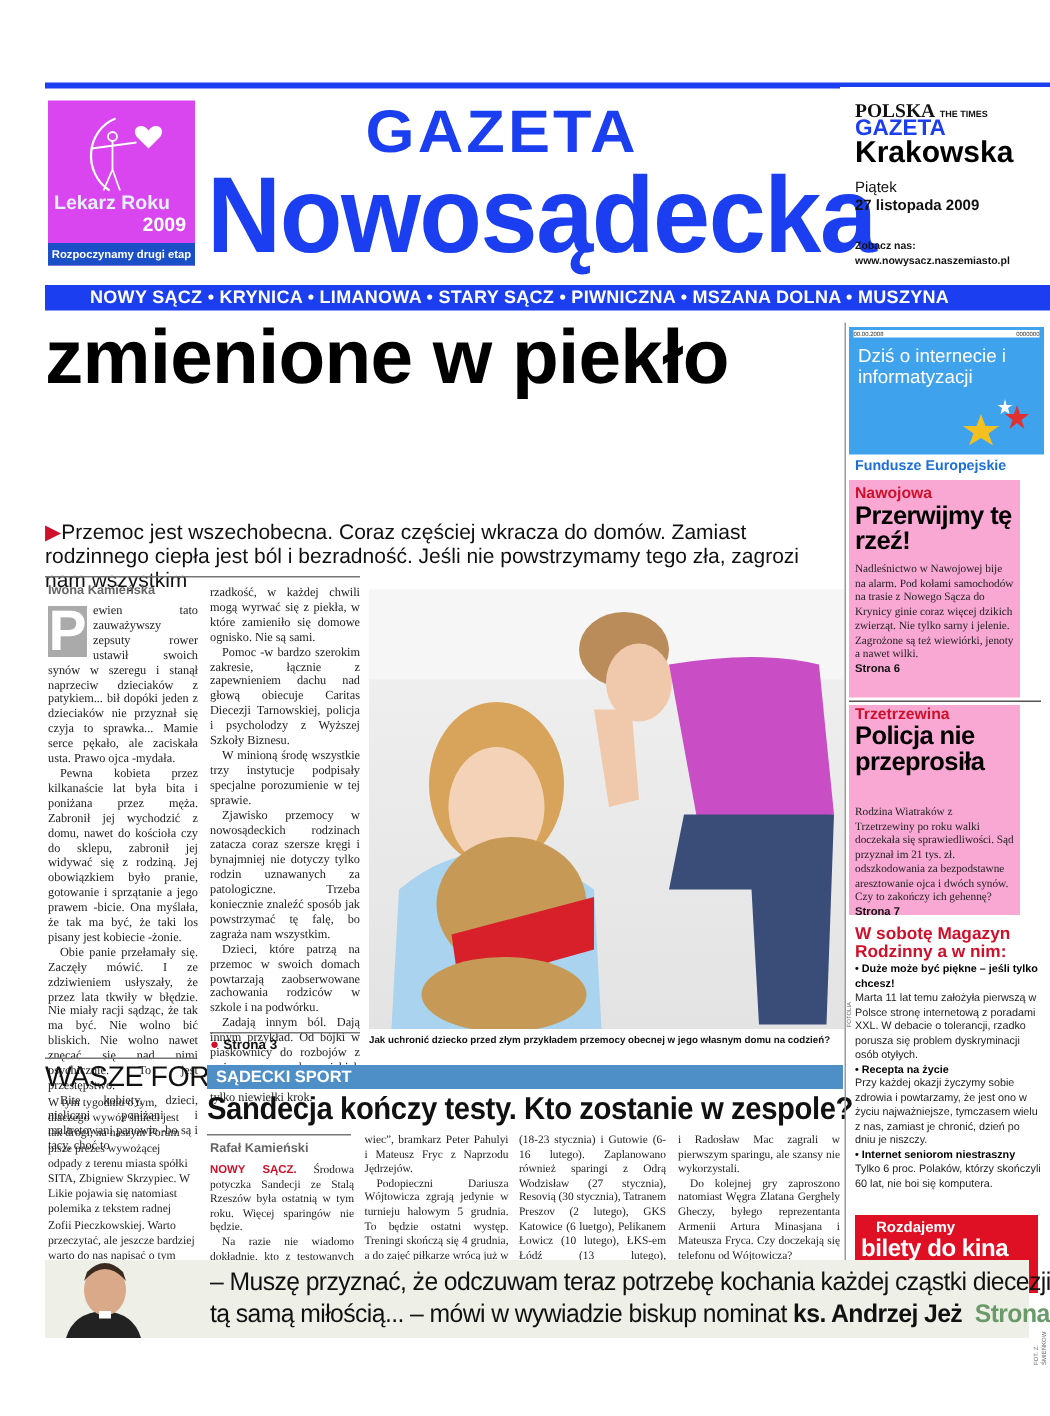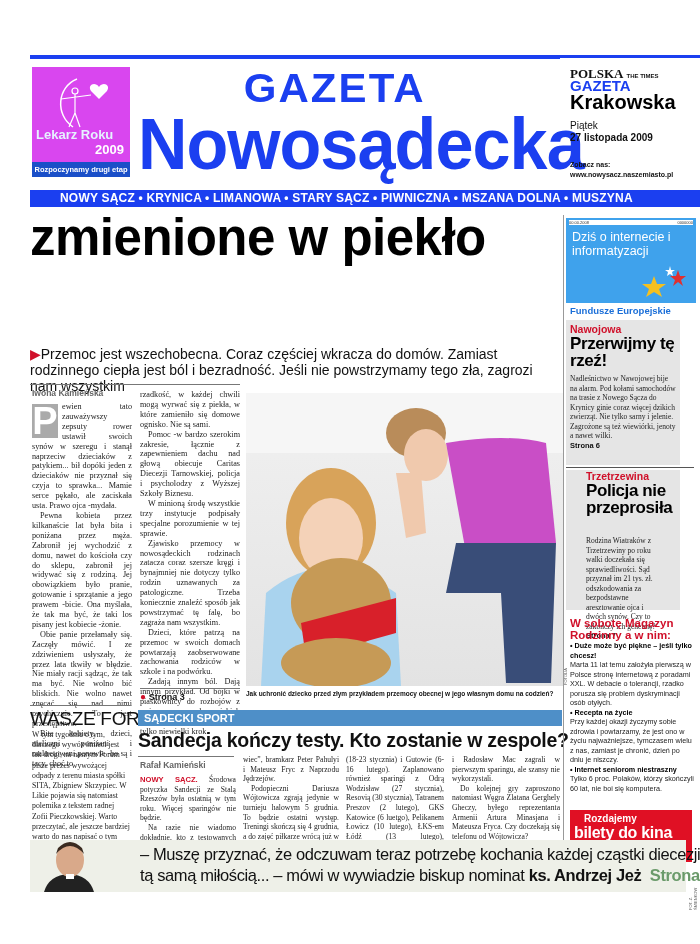--- a/index.html
+++ b/index.html
@@ -35,21 +35,21 @@
 .strona .dot{color:#d0102a;font-size:10px}
 .photo{left:246px;top:393px;width:317px;height:293px;background:linear-gradient(#f1f1f1,#e3e3e3);overflow:hidden}
 .caption{left:246px;top:690px;width:317px;font-family:"Liberation Sans",sans-serif;font-weight:bold;font-size:6.5px;color:#111}
 .sportbar{left:138px;top:710px;width:424px;height:16px;background:#4e8fc8;color:#fff;font-family:"Liberation Sans",sans-serif;font-weight:bold;font-size:11px;line-height:16px;padding-left:6px}
 .sporthead{left:138px;top:728px;width:424px;font-family:"Liberation Sans",sans-serif;font-weight:bold;font-size:21px;letter-spacing:-.3px;transform:scaleX(0.93);transform-origin:left;white-space:nowrap}
 .forum-title{left:30px;top:708px;font-family:"Liberation Sans",sans-serif;font-size:19px;color:#111;letter-spacing:-.3px}
 .efs{left:566px;top:218px;width:130px;height:100px;background:#3fa2ec;color:#fff;font-family:"Liberation Sans",sans-serif}
 .efs .date2{position:absolute;top:2px;left:3px;right:3px;font-size:4px;color:#333;display:flex;justify-content:space-between;background:#fff}
 .efs .t{position:absolute;top:12px;left:6px;font-size:12.5px;line-height:14px}
 .efs .fe{position:absolute;left:0;bottom:0;width:100%;height:15px;background:#fff;color:#1b6fd8;font-weight:bold;font-size:9.5px;line-height:15px;padding-left:4px}
-.box{background:#e5e5e5;left:566px;width:114px}
+.box{background:#f9a8d4;left:566px;width:114px}
 .kicker{font-family:"Liberation Sans",sans-serif;font-weight:bold;color:#d0102a;font-size:10.5px}
 .bhead{font-family:"Liberation Sans",sans-serif;font-weight:bold;color:#000;font-size:17px;line-height:17px;letter-spacing:-.4px}
 .btext{font-size:7.5px;line-height:9.5px;color:#222}
 .mag-title{font-family:"Liberation Sans",sans-serif;font-weight:bold;color:#d0102a;font-size:11.5px;line-height:12px}
 .mag{font-family:"Liberation Sans",sans-serif;font-size:7.2px;line-height:9.5px;color:#222}
 .mag b{color:#000}
 .bilety{left:570px;top:810px;width:122px;height:52px;background:#e01024;color:#fff;font-family:"Liberation Sans",sans-serif}
 .quote{left:30px;top:840px;width:656px;height:52px;background:#eef0e8}
 .quote .txt{position:absolute;left:110px;top:4px;font-family:"Liberation Sans",sans-serif;font-size:17px;line-height:21px;color:#111;letter-spacing:-.4px;white-space:nowrap;transform:scaleX(.97);transform-origin:left}
 .quote b{color:#111}
@@ -179,21 +179,21 @@
 </div>
 
 <div class="abs box" style="top:320px;height:145px;padding:3px 4px">
   <div class="kicker">Nawojowa</div>
   <div class="bhead" style="width:110px">Przerwijmy tę rzeź!</div>
   <div class="btext" style="margin-top:5px">Nadleśnictwo w Nawojowej bije na alarm. Pod kołami samochodów na trasie z Nowego Sącza do Krynicy ginie coraz więcej dzikich zwierząt. Nie tylko sarny i jelenie. Zagrożone są też wiewiórki, jenoty a nawet wilki.</div>
   <div class="strona" style="font-size:7.5px">Strona 6</div>
 </div>
 <div class="abs rule" style="left:566px;top:467px;width:128px;background:#555"></div>
 
-<div class="abs box" style="top:470px;height:140px;padding:0 20px">
+<div class="abs box" style="top:470px;height:140px;padding:0 4px">
   <div class="kicker">Trzetrzewina</div>
   <div class="bhead" style="width:100px">Policja nie przeprosiła</div>
   <div class="btext" style="margin-top:20px">Rodzina Wiatraków z Trzetrzewiny po roku walki doczekała się sprawiedliwości. Sąd przyznał im 21 tys. zł. odszkodowania za bezpodstawne aresztowanie ojca i dwóch synów. Czy to zakończy ich gehennę?</div>
   <div class="strona" style="font-size:7.5px">Strona 7</div>
 </div>
 
 <div class="abs" style="left:570px;top:617px;width:124px">
   <div class="mag-title">W sobotę Magazyn Rodzinny a w nim:</div>
   <div class="mag"><b>• <span>Duże może być piękne – jeśli tylko chcesz!</span></b><br><span>Marta 11 lat temu założyła pierwszą w Polsce stronę internetową z poradami XXL. W debacie o tolerancji, rzadko porusza się problem dyskryminacji osób otyłych.</span></div>
   <div class="mag"><b>• <span>Recepta na życie</span></b><br><span>Przy każdej okazji życzymy sobie zdrowia i powtarzamy, że jest ono w życiu najważniejsze, tymczasem wielu z nas, zamiast je chronić, dzień po dniu je niszczy.</span></div>

